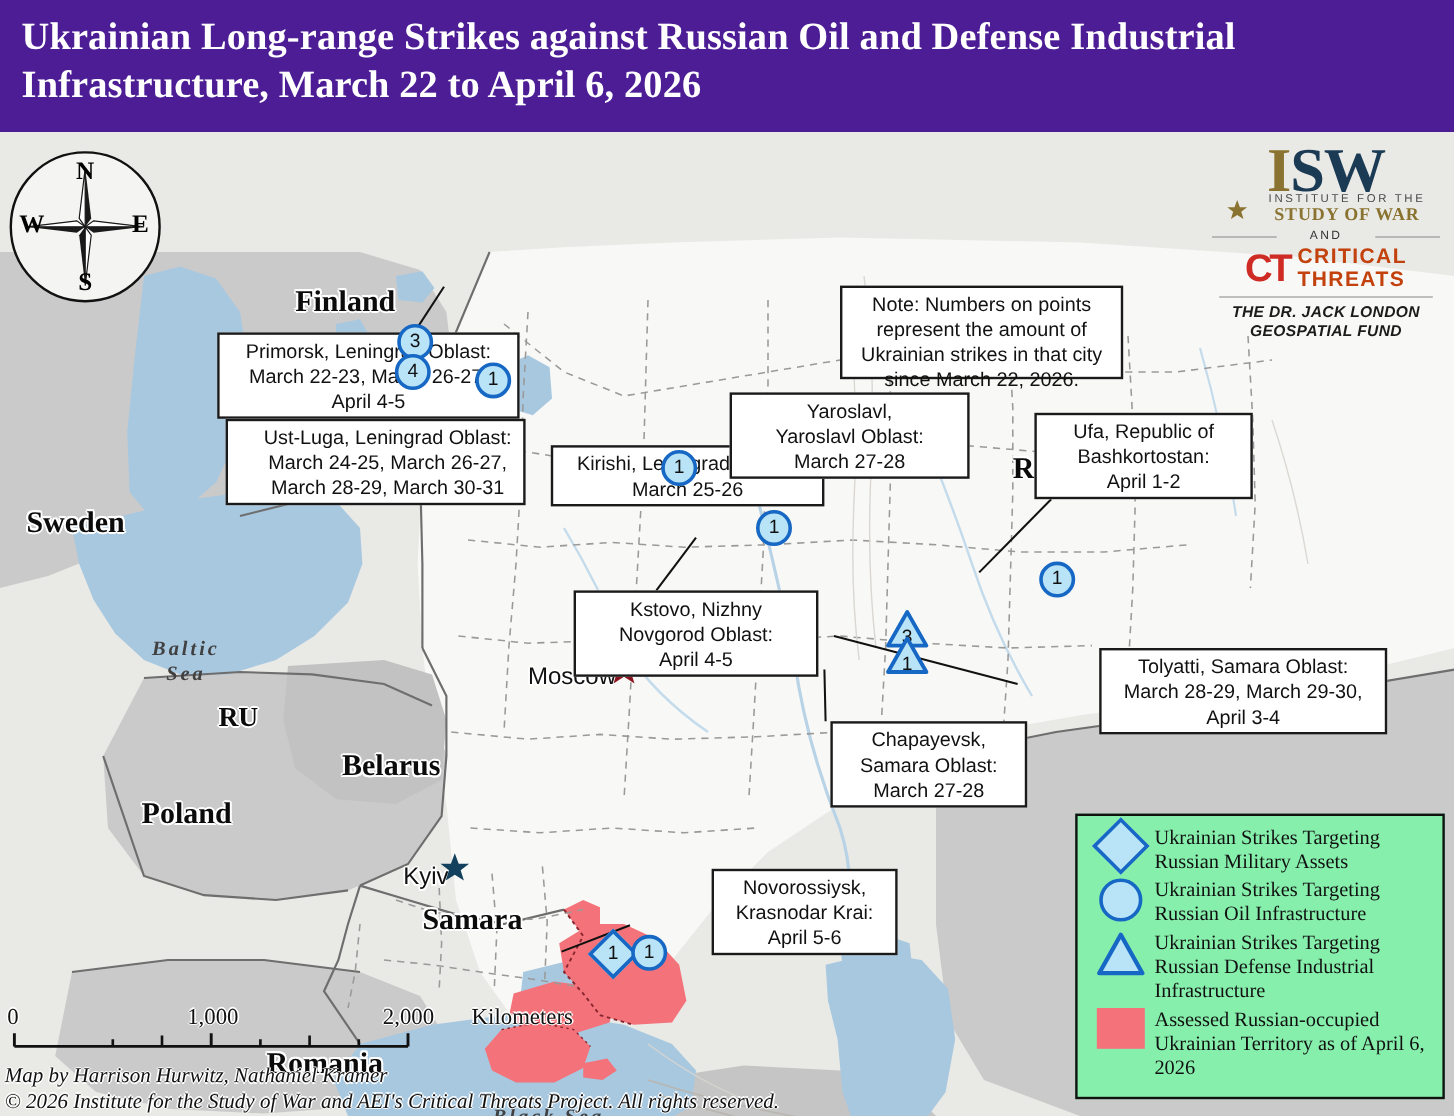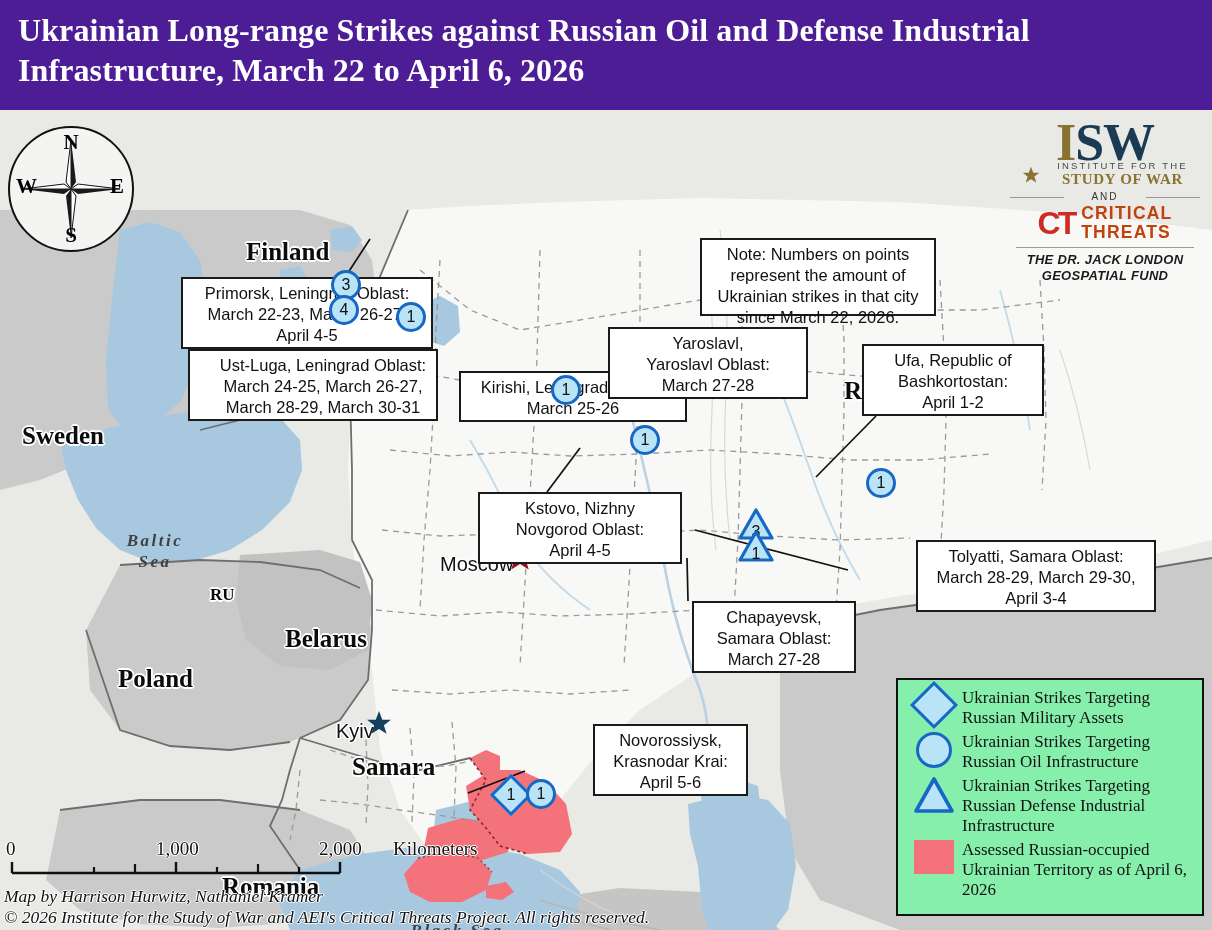--- a/index.html
+++ b/index.html
@@ -52,21 +52,21 @@
   .plabel{
     position:absolute;
     font-family:"Liberation Serif",serif;
     font-weight:700;color:#0b0b0b;
     text-shadow:
       1.6px 0 0 #fff,-1.6px 0 0 #fff,0 1.6px 0 #fff,0 -1.6px 0 #fff,
       1.2px 1.2px 0 #fff,-1.2px 1.2px 0 #fff,1.2px -1.2px 0 #fff,-1.2px -1.2px 0 #fff;
     white-space:nowrap;
   }
   .country{font-size:25px;text-align:center;}
-  .country.small{font-size:17px;margin-left:28px;}
+  .country.small{font-size:23px;}
   .city{
     position:absolute;font-family:"Liberation Sans",sans-serif;
     font-size:20px;color:#111;white-space:nowrap;
     text-shadow:1.4px 0 0 #fff,-1.4px 0 0 #fff,0 1.4px 0 #fff,0 -1.4px 0 #fff,
       1px 1px 0 #fff,-1px 1px 0 #fff,1px -1px 0 #fff,-1px -1px 0 #fff;
   }
   .sea{
     position:absolute;font-family:"Liberation Serif",serif;
     font-style:italic;font-weight:700;color:#404040;
     letter-spacing:2.5px;white-space:nowrap;text-align:center;

